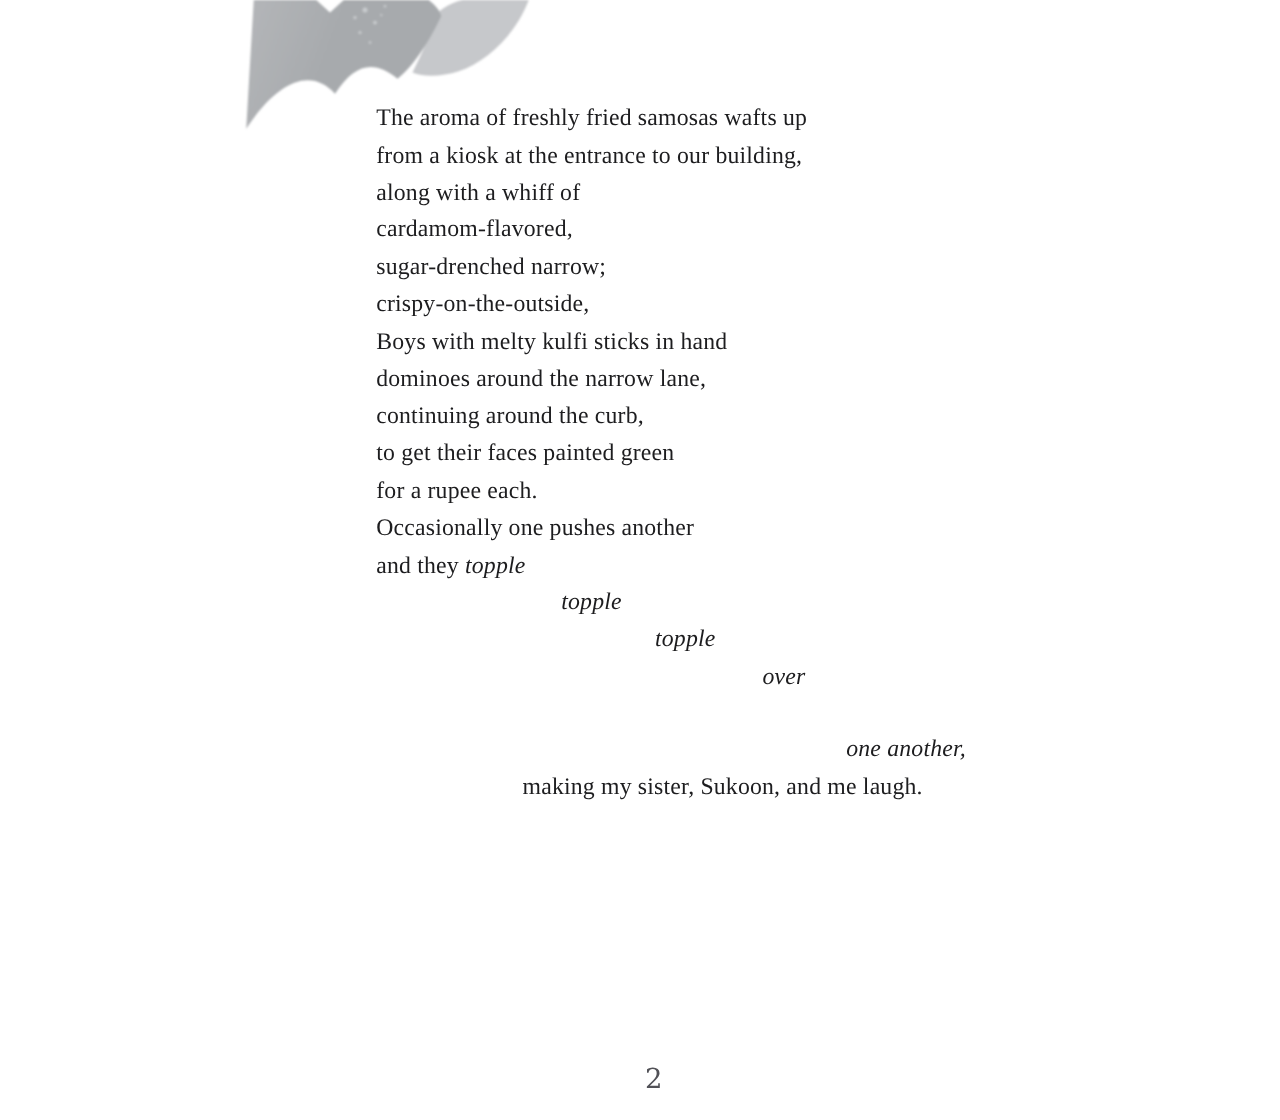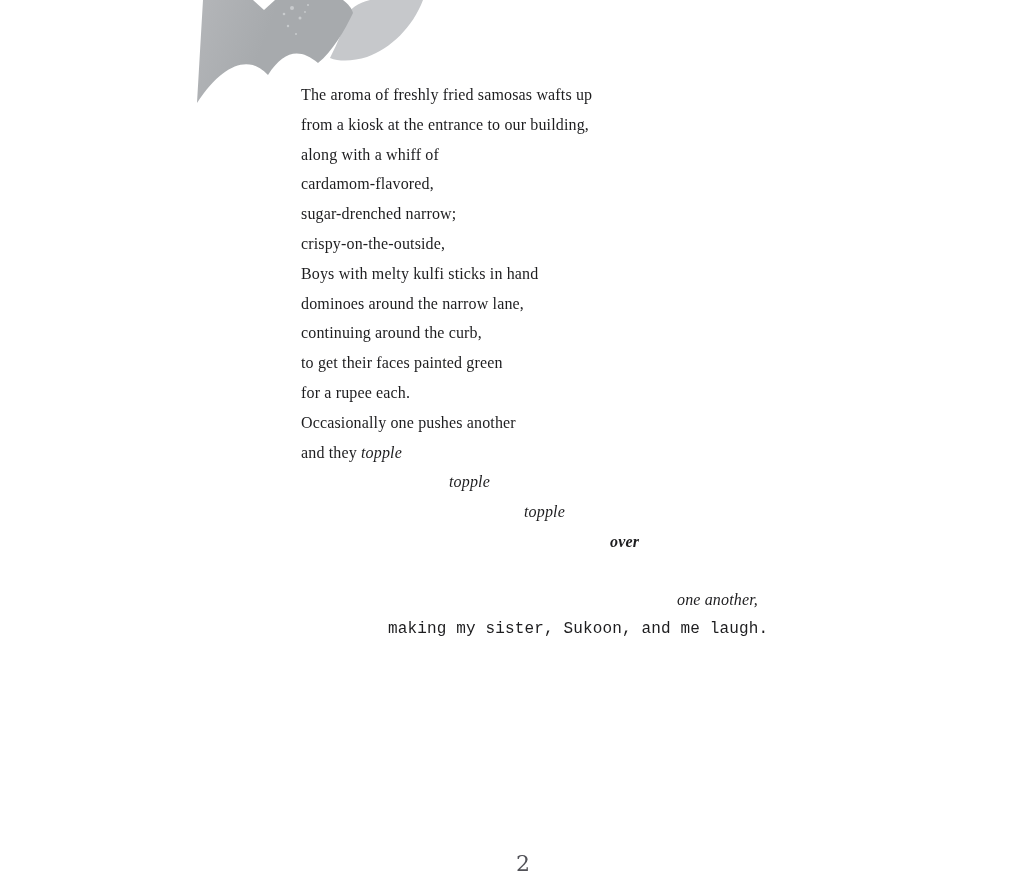--- a/index.html
+++ b/index.html
@@ -15,21 +15,21 @@
   body{font-family:"Liberation Serif","DejaVu Serif",serif;}
   .page{
     position:relative;width:1024px;height:896px;
     background:var(--paper);overflow:hidden;
   }
   .decoration{
     position:absolute;left:192px;top:0;width:236px;height:110px;
   }
   .poem{
     position:absolute;left:301px;top:80px;
-    font-size:16px;line-height:29.8px;color:var(--ink);
+    font-size:19px;line-height:29.8px;color:var(--ink);
     letter-spacing:0.15px;
   }
   .line{white-space:pre;}
   .italic{font-style:italic;}
   .folio{
     position:absolute;top:851px;left:0;width:1046px;
     text-align:center;font-size:22px;color:var(--folio);
     font-family:"DejaVu Serif","Liberation Serif",serif;
   }
 </style>
@@ -85,20 +85,20 @@
       <div class="line"><span class="regular">crispy-on-the-outside,</span></div>
       <div class="line"><span class="regular">Boys with melty kulfi sticks in hand</span></div>
       <div class="line"><span class="regular">dominoes around the narrow lane,</span></div>
       <div class="line"><span class="regular">continuing around the curb,</span></div>
       <div class="line"><span class="regular">to get their faces painted green</span></div>
       <div class="line"><span class="regular">for a rupee each.</span></div>
       <div class="line"><span class="regular">Occasionally one pushes another</span></div>
       <div class="line"><span class="regular">and they </span><span class="italic">topple</span></div>
       <div class="line" style="margin-left: 148px;"><span class="italic">topple</span></div>
       <div class="line" style="margin-left: 223px;"><span class="italic">topple</span></div>
-      <div class="line" style="margin-left: 309px; font-weight: bold;"><span class="italic">over</span></div>
+      <div class="line" style="margin-left: 309px;"><span class="italic">over</span></div>
       <div class="line" style="margin-left: 376px; margin-top: 28px;"><span class="italic">one another,</span></div>
-      <div class="line" style="margin-left: 87px; font-family: Liberation Mono, monospace;"><span class="regular">making my sister, Sukoon, and me laugh.</span></div>
+      <div class="line" style="margin-left: 117px;"><span class="regular">making my sister, Sukoon, and me laugh.</span></div>
     </div>
 
   <div class="folio">2</div>
 
 </div>
 
 </body></html>

